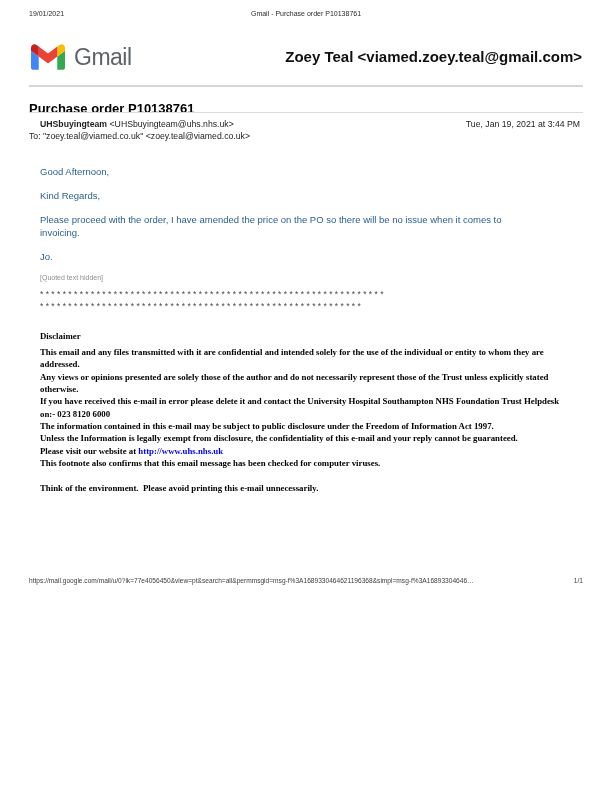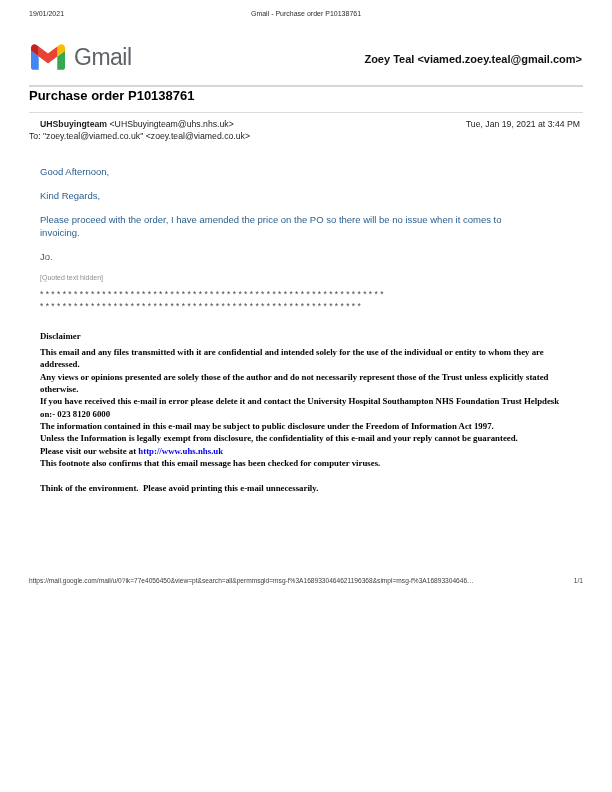--- a/index.html
+++ b/index.html
@@ -22,24 +22,24 @@
     font-size:6.6px; color:#3d3d3d;
   }
   
   .masthead {
     position:absolute; top:44px; left:31px; right:30px;
     display:flex; justify-content:space-between; align-items:flex-end;
   }
   .gmail-logo { display:flex; align-items:center; gap:9px; }
   .gmail-logo svg { width:34px; height:26px; display:block; }
   .gmail-word { font-size:23px; color:#5f6368; letter-spacing:-0.5px; line-height:1; }
-  .account { font-size:11px; font-weight:bold; color:#101010; padding-bottom:5px; }
+  .account { font-size:15px; font-weight:bold; color:#101010; padding-bottom:5px; }
   .rule1 { position:absolute; top:85px;  left:29px; right:29px; height:2px; background:#d6d6d6; }
   .rule2 { position:absolute; top:112px; left:29px; right:29px; height:1px; background:#dadada; }
-  .subject { position:absolute; top:88px; left:29px; font-size:13px; font-weight:bold; color:#000; }
+  .subject { position:absolute; top:101px; left:29px; font-size:13px; font-weight:bold; color:#000; }
   
   .meta {
     position:absolute; top:119px; left:29px; right:32px;
     display:flex; justify-content:space-between; font-size:8.7px; color:#1d1d1d;padding-left:11px;
   }
   .from-name { font-weight:bold; }
   .to-line { position:absolute; top:130.5px; left:29px; font-size:8.7px; color:#1d1d1d; }
   
   .body-block { position:absolute; top:165px; left:40px; width:536px; }
   .msg-text { font-size:9.5px; line-height:1.45; color:#2a5f8f; }

